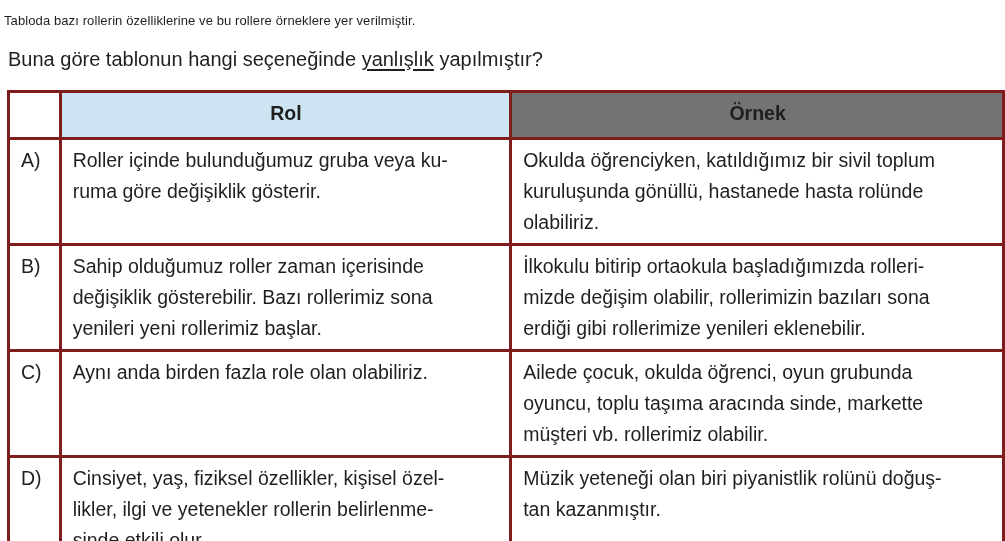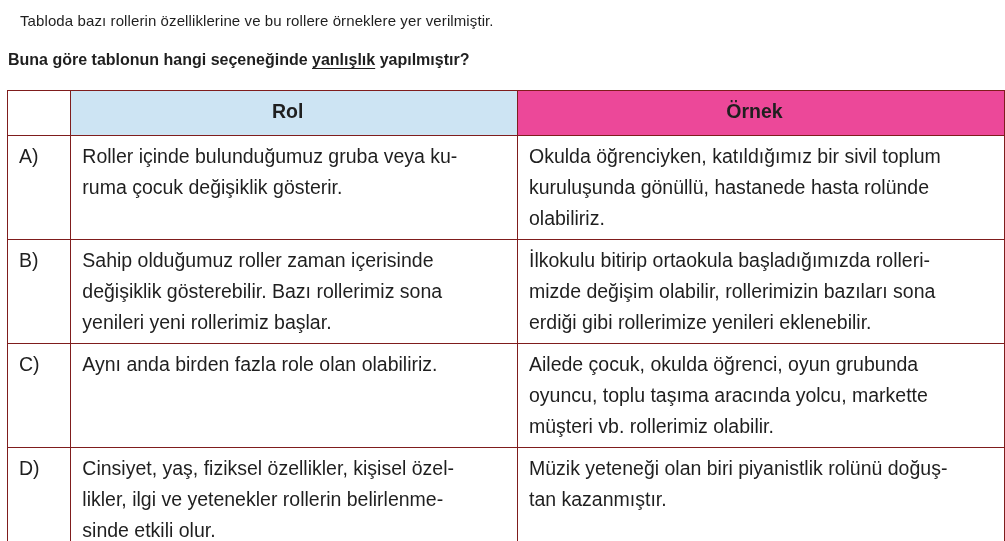--- a/index.html
+++ b/index.html
@@ -10,53 +10,53 @@
   body {
     position: relative;
     width: 1005px;
     height: 541px;
     font-family: "Liberation Sans", sans-serif;
     color: #1f1f1f;
     overflow: hidden;
   }
   .intro-line {
     position: absolute;
-    left: 20px;
+    left: 4px;
     top: 9px;
-    font-size: 15px;
+    font-size: 13px;
     line-height: 24px;
     letter-spacing: 0.1px;
     white-space: nowrap;
   }
   .prompt-line {
     position: absolute;
     left: 8px;
     top: 47px;
-    font-size: 16px;
+    font-size: 20px;
     line-height: 25px;
-    font-weight: bold;
+    font-weight: normal;
     white-space: nowrap;
   }
   .prompt-line .underlined {
     text-decoration: underline;
     text-underline-offset: 3px;
   }
   table.question-table {
     position: absolute;
     left: 7px;
     top: 90px;
     border-collapse: collapse;
     table-layout: fixed;
   }
   table.question-table td, table.question-table th {
-    border: 1px solid #7f1d1d;
+    border: 3px solid #7f1d1d;
     vertical-align: top;
     font-size: 19.5px;
     line-height: 31px;
-    padding: 5px 24px 5px 11px;
+    padding: 5px 10px 5px 11px;
     white-space: pre-line;
     overflow: hidden;
   }
   td.letter-cell {
     border: none;
     width: 28px;
     padding: 5px 0 0 1px;
     font-size: 20px;
     line-height: 31px;
     background: #ffffff;
@@ -85,44 +85,44 @@
 
 <div class="intro-line">Tabloda bazı rollerin özelliklerine ve bu rollere örneklere yer verilmiştir.</div>
 
 <div class="prompt-line"><span>Buna göre tablonun hangi seçeneğinde </span><span class="underlined">yanlışlık</span><span> yapılmıştır?</span></div>
 
 <table class="question-table">
   <tbody>
       <tr>
     <td class="letter-cell"></td>
     <th class="col-rol" style="background-color: rgb(205, 228, 243);">Rol</th>
-    <th class="col-ornek" style="background-color: #ec4899;">Örnek</th>
+    <th class="col-ornek" style="background-color: #737373;">Örnek</th>
   </tr>
   <tr class="row-a">
     <td class="letter-cell">A)</td>
     <td>Roller içinde bulunduğumuz gruba veya ku-
-ruma çocuk değişiklik gösterir.</td>
+ruma göre değişiklik gösterir.</td>
     <td>Okulda öğrenciyken, katıldığımız bir sivil toplum
 kuruluşunda gönüllü, hastanede hasta rolünde
 olabiliriz.</td>
   </tr>
   <tr class="row-b">
     <td class="letter-cell">B)</td>
     <td>Sahip olduğumuz roller zaman içerisinde
 değişiklik gösterebilir. Bazı rollerimiz sona
 yenileri yeni rollerimiz başlar.</td>
     <td>İlkokulu bitirip ortaokula başladığımızda rolleri-
 mizde değişim olabilir, rollerimizin bazıları sona
 erdiği gibi rollerimize yenileri eklenebilir.</td>
   </tr>
   <tr class="row-c">
     <td class="letter-cell">C)</td>
     <td>Aynı anda birden fazla role olan olabiliriz.</td>
     <td>Ailede çocuk, okulda öğrenci, oyun grubunda
-oyuncu, toplu taşıma aracında yolcu, markette
+oyuncu, toplu taşıma aracında sinde, markette
 müşteri vb. rollerimiz olabilir.</td>
   </tr>
   <tr class="row-d">
     <td class="letter-cell">D)</td>
     <td>Cinsiyet, yaş, fiziksel özellikler, kişisel özel-
 likler, ilgi ve yetenekler rollerin belirlenme-
 sinde etkili olur.</td>
     <td>Müzik yeteneği olan biri piyanistlik rolünü doğuş-
 tan kazanmıştır.</td>
   </tr>

